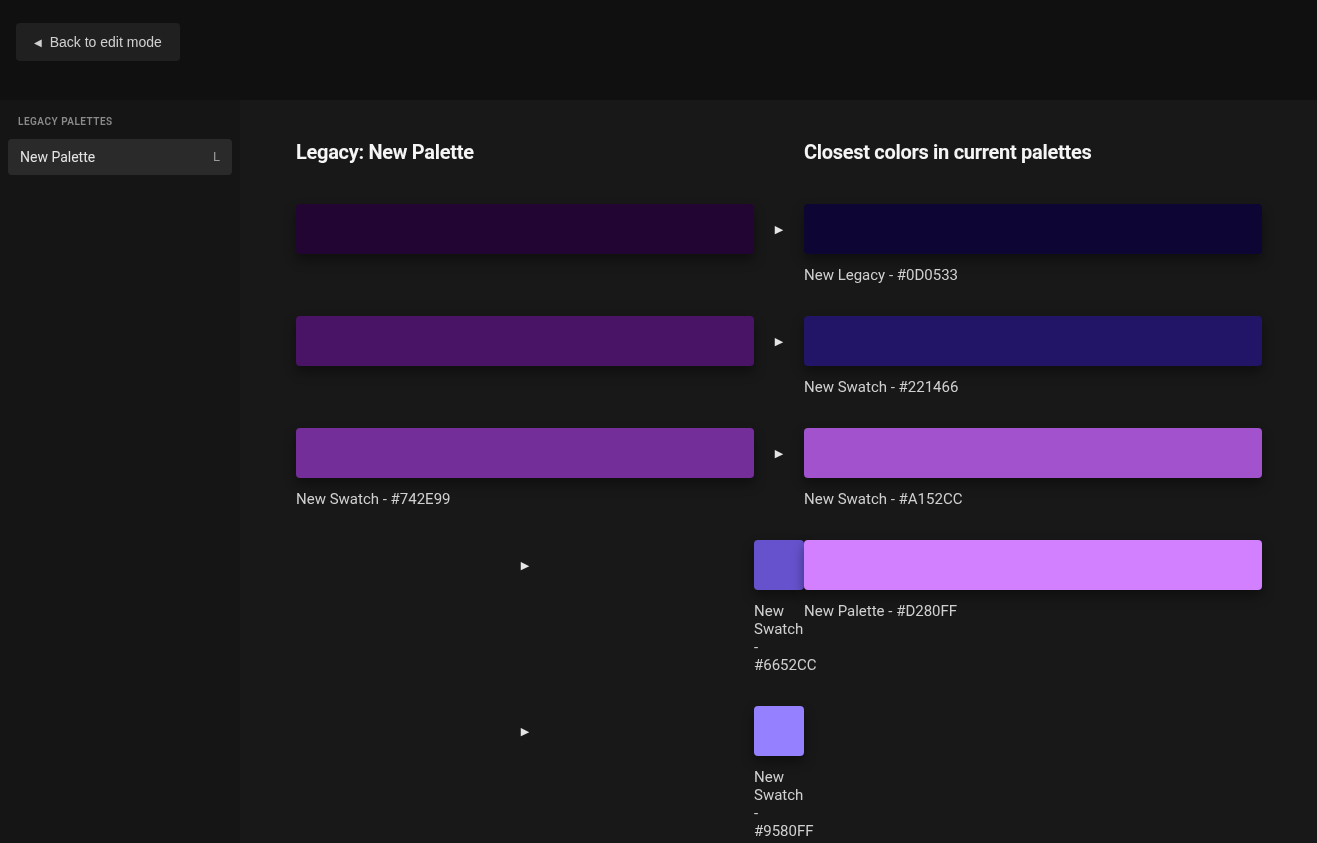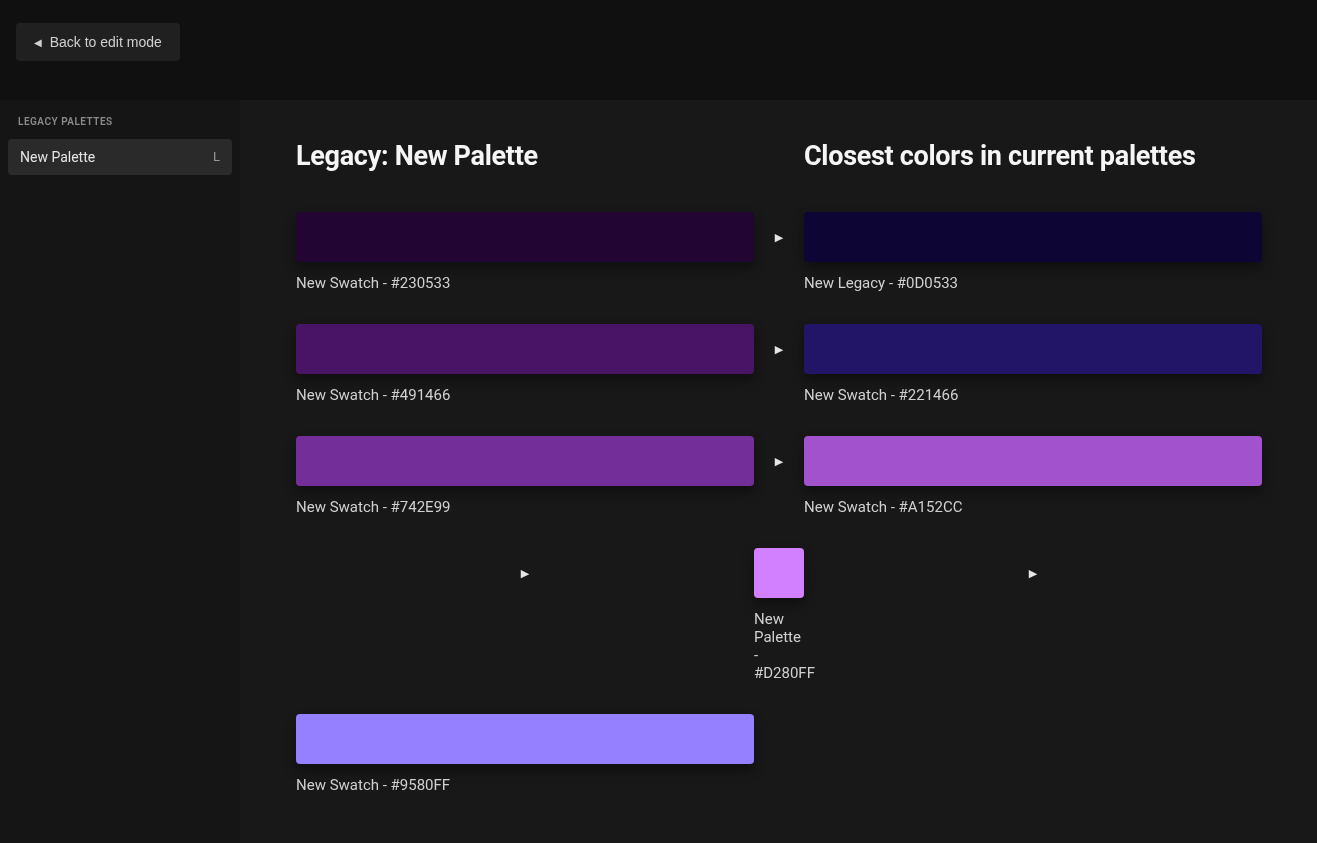--- a/index.html
+++ b/index.html
@@ -71,21 +71,21 @@
       background: #181818;
       padding: 40px 56px;
       overflow-y: auto;
     }
     .columns {
       display: grid;
       grid-template-columns: 458px 50px 458px;
       align-items: start;
     }
     .col-title {
-      font-size: 27px;
+      font-size: 20px;
       font-weight: 700;
       color: #f5f5f5;
       margin-bottom: 40px;
       letter-spacing: -0.3px;
     }
     .col-title.right {
       grid-column: 3;
     }
     .swatch-block {
       margin-bottom: 32px;
@@ -129,49 +129,51 @@
   </div>
 
   <div class="main">
     <div class="columns">
       <div class="col-title">Legacy: New Palette</div>
       <div></div>
       <div class="col-title right">Closest colors in current palettes</div>
 
       <div class="swatch-block">
         <div class="swatch-color" style="background:#230533"></div>
-        <div class="swatch-label">New Swatch - #230533</div>
       </div>
       <div class="arrow-cell">▶</div>
       <div class="swatch-block">
         <div class="swatch-color" style="background:#0D0533"></div>
         <div class="swatch-label">New Legacy - #0D0533</div>
       </div>
 
       <div class="swatch-block">
         <div class="swatch-color" style="background:#491466"></div>
-        <div class="swatch-label">New Swatch - #491466</div>
       </div>
       <div class="arrow-cell">▶</div>
       <div class="swatch-block">
         <div class="swatch-color" style="background:#221466"></div>
         <div class="swatch-label">New Swatch - #221466</div>
       </div>
 
       <div class="swatch-block">
         <div class="swatch-color" style="background:#742E99"></div>
         <div class="swatch-label">New Swatch - #742E99</div>
       </div>
       <div class="arrow-cell">▶</div>
 
       <div class="swatch-block">
         <div class="swatch-color" style="background:#A152CC"></div>
         <div class="swatch-label">New Swatch - #A152CC</div>
       </div>
       <div class="arrow-cell">▶</div>
+      <div class="swatch-block">
+        <div class="swatch-color" style="background:#6652CC"></div>
+        <div class="swatch-label">New Swatch - #6652CC</div>
+      </div>
 
       <div class="swatch-block">
         <div class="swatch-color" style="background:#D280FF"></div>
         <div class="swatch-label">New Palette - #D280FF</div>
       </div>
       <div class="arrow-cell">▶</div>
       <div class="swatch-block">
         <div class="swatch-color" style="background:#9580FF"></div>
         <div class="swatch-label">New Swatch - #9580FF</div>
       </div>

